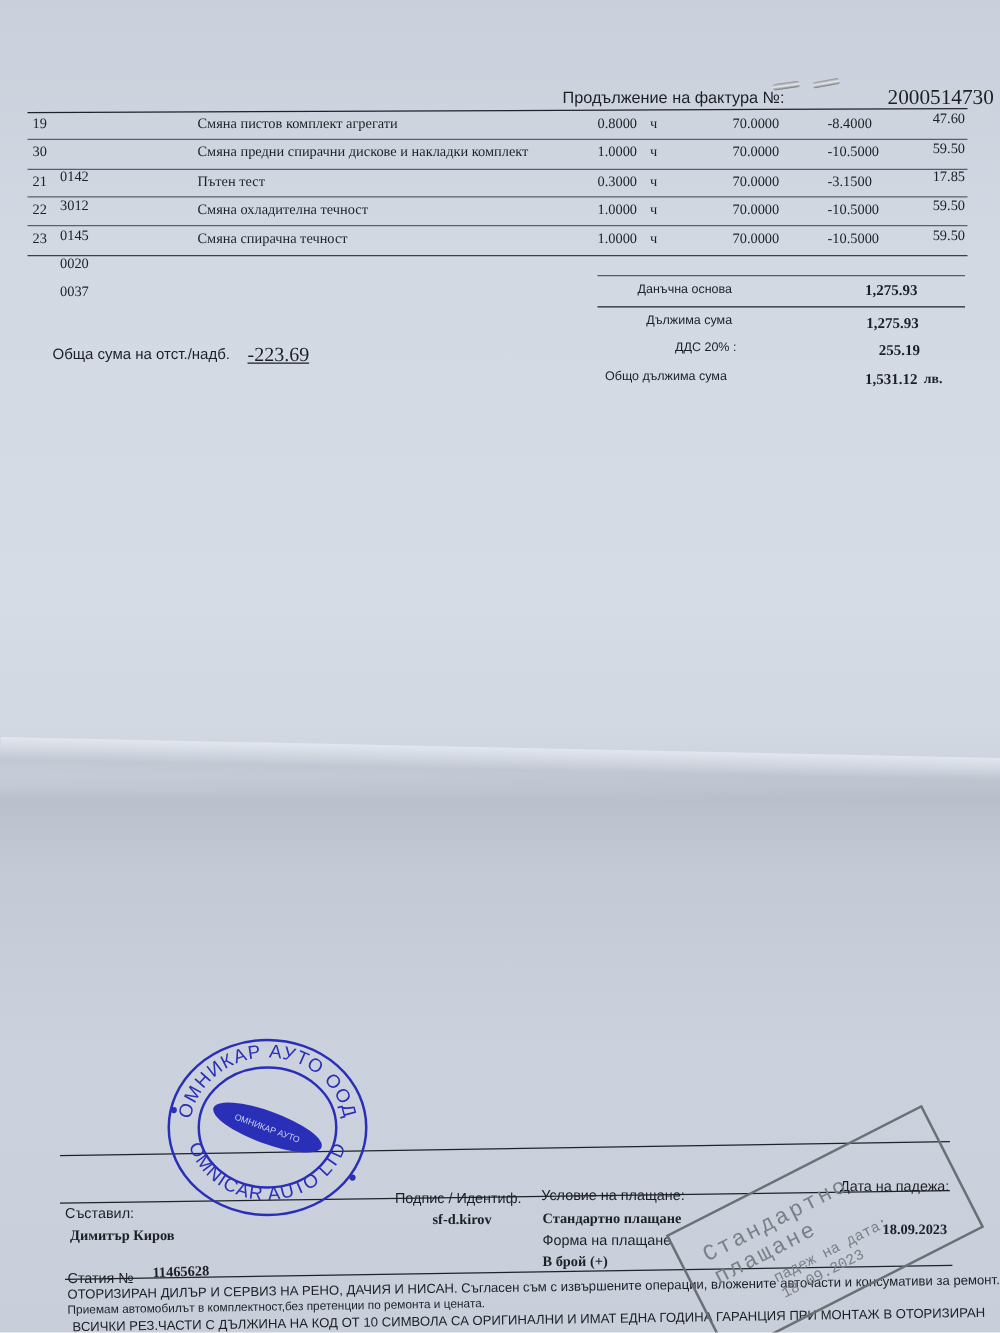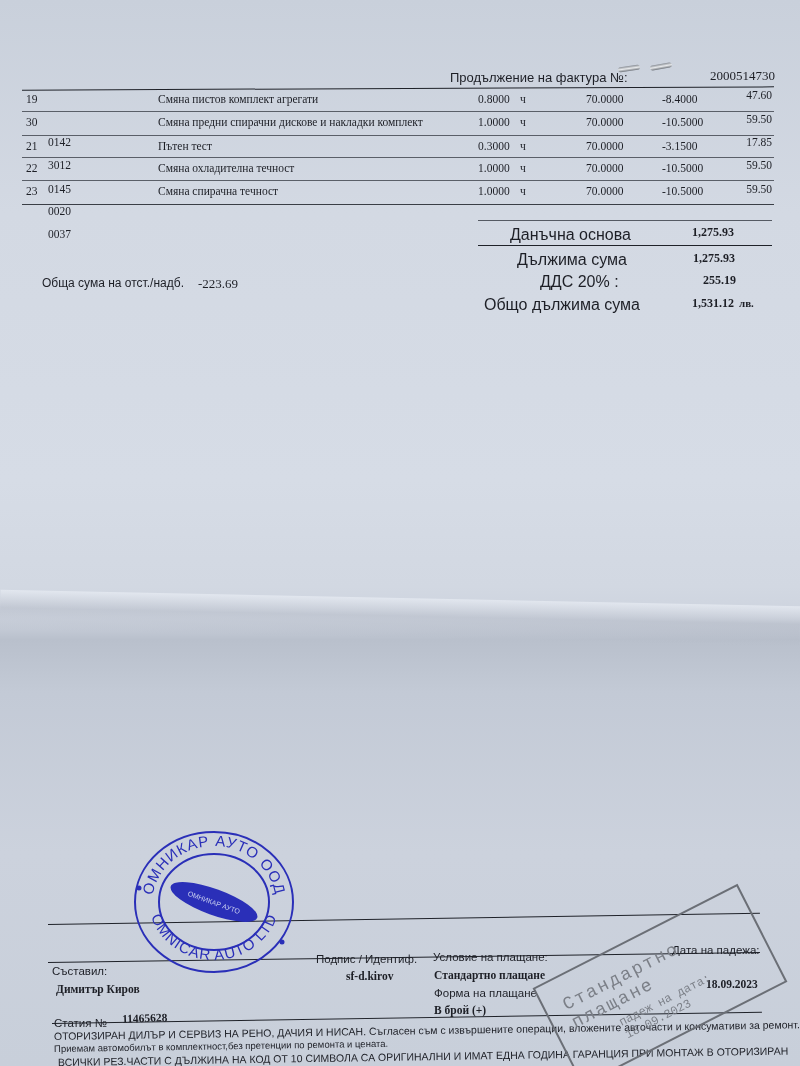--- a/index.html
+++ b/index.html
@@ -14,41 +14,41 @@
     position: absolute; left: 0; top: 598px; width: 800px; height: 40px;
     background: linear-gradient(180deg, rgba(240,244,250,0.55) 0%, rgba(170,176,188,0.35) 45%, rgba(180,186,198,0.0) 100%);
     transform: rotate(1.2deg);
   }
   .sans { font-family: "Liberation Sans", sans-serif; }
   .serif { font-family: "Liberation Serif", serif; }
   .abs { position: absolute; white-space: nowrap; }
 
   
   .hdr-label { left: 450px; top: 70px; font-size: 13px; }
-  .hdr-num { left: 710px; top: 68px; font-size: 13px; }
+  .hdr-num { left: 710px; top: 68px; font-size: 17px; }
   .staple { position: absolute; width: 22px; height: 5px; border-radius: 3px;
     background: linear-gradient(180deg, #8a8f96, #e8eaec 50%, #70757c); }
   .rule { position: absolute; height: 0; border-top: 1.6px solid #1f2229; }
   .rule.thin { border-top: 1px solid #555a63; }
 
   
   .row { position: absolute; left: 22px; width: 750px; height: 22px; font-size: 11.5px; }
   .row span { position: absolute; top: 4px; white-space: nowrap; }
   .c-no { left: 4px; }
   .c-code { left: 26px; margin-top: 43px; }
   .c-desc { left: 136px; }
   .c-qty { left: 456px; }
   .c-unit { left: 498px; }
   .c-price { left: 564px; }
   .c-disc { left: 640px; }
   .c-total { right: 0px; }
   .row-line { position: absolute; left: 22px; width: 752px; border-top: 1px solid #5a5f68; }
 
   
-  .tot-label { font-size: 16px; }
+  .tot-label { font-size: 10px; }
   .tot-val { font-size: 12px; font-weight: bold; }
 
   
   .foot-label { font-size: 11.5px; }
   .foot-val { font-size: 11.5px; font-weight: bold; }
   .small-sans { font-size: 10px; }
 
   
   .stamp { position: absolute; left: 130px; top: 826px; width: 166px; height: 150px; }
   
@@ -139,21 +139,21 @@
 <div class="rule" style="left:478px;top:245px;width:294px;"></div>
 <div class="abs sans tot-label" style="left:517px;top:251px;">Дължима сума</div>
 <div class="abs serif tot-val" style="left:693px;top:251px;">1,275.93</div>
 <div class="abs sans tot-label" style="left:540px;top:273px;">ДДС 20% :</div>
 <div class="abs serif tot-val" style="left:703px;top:273px;">255.19</div>
 <div class="abs sans tot-label" style="left:484px;top:296px;">Общо дължима сума</div>
 <div class="abs serif tot-val" style="left:692px;top:296px;">1,531.12</div>
 <div class="abs serif tot-val" style="left:739px;top:297px;font-size:11px;">лв.</div>
 
 <div class="abs sans" style="left:42px;top:276px;font-size:12px;">Обща сума на отст./надб.</div>
-<div class="abs serif" style="left:198px;top:276px;font-size:13px;">-223.69</div>
+<div class="abs serif" style="left:198px;top:276px;font-size:16px;text-decoration:underline;">-223.69</div>
 
 <div class="rule" style="left:48px;top:924px;width:712px;transform:rotate(-0.9deg);transform-origin:left;"></div>
 <div class="rule" style="left:48px;top:962px;width:712px;transform:rotate(-0.8deg);transform-origin:left;"></div>
 <div class="rule" style="left:52px;top:1023px;width:710px;transform:rotate(-0.9deg);transform-origin:left;"></div>
 
 <div class="abs sans foot-label" style="left:52px;top:965px;">Съставил:</div>
 <div class="abs serif foot-val" style="left:56px;top:983px;">Димитър Киров</div>
 
 <div class="abs sans foot-label" style="left:316px;top:953px;">Подпис / Идентиф.</div>
 <div class="abs serif foot-val" style="left:346px;top:970px;">sf-d.kirov</div>

